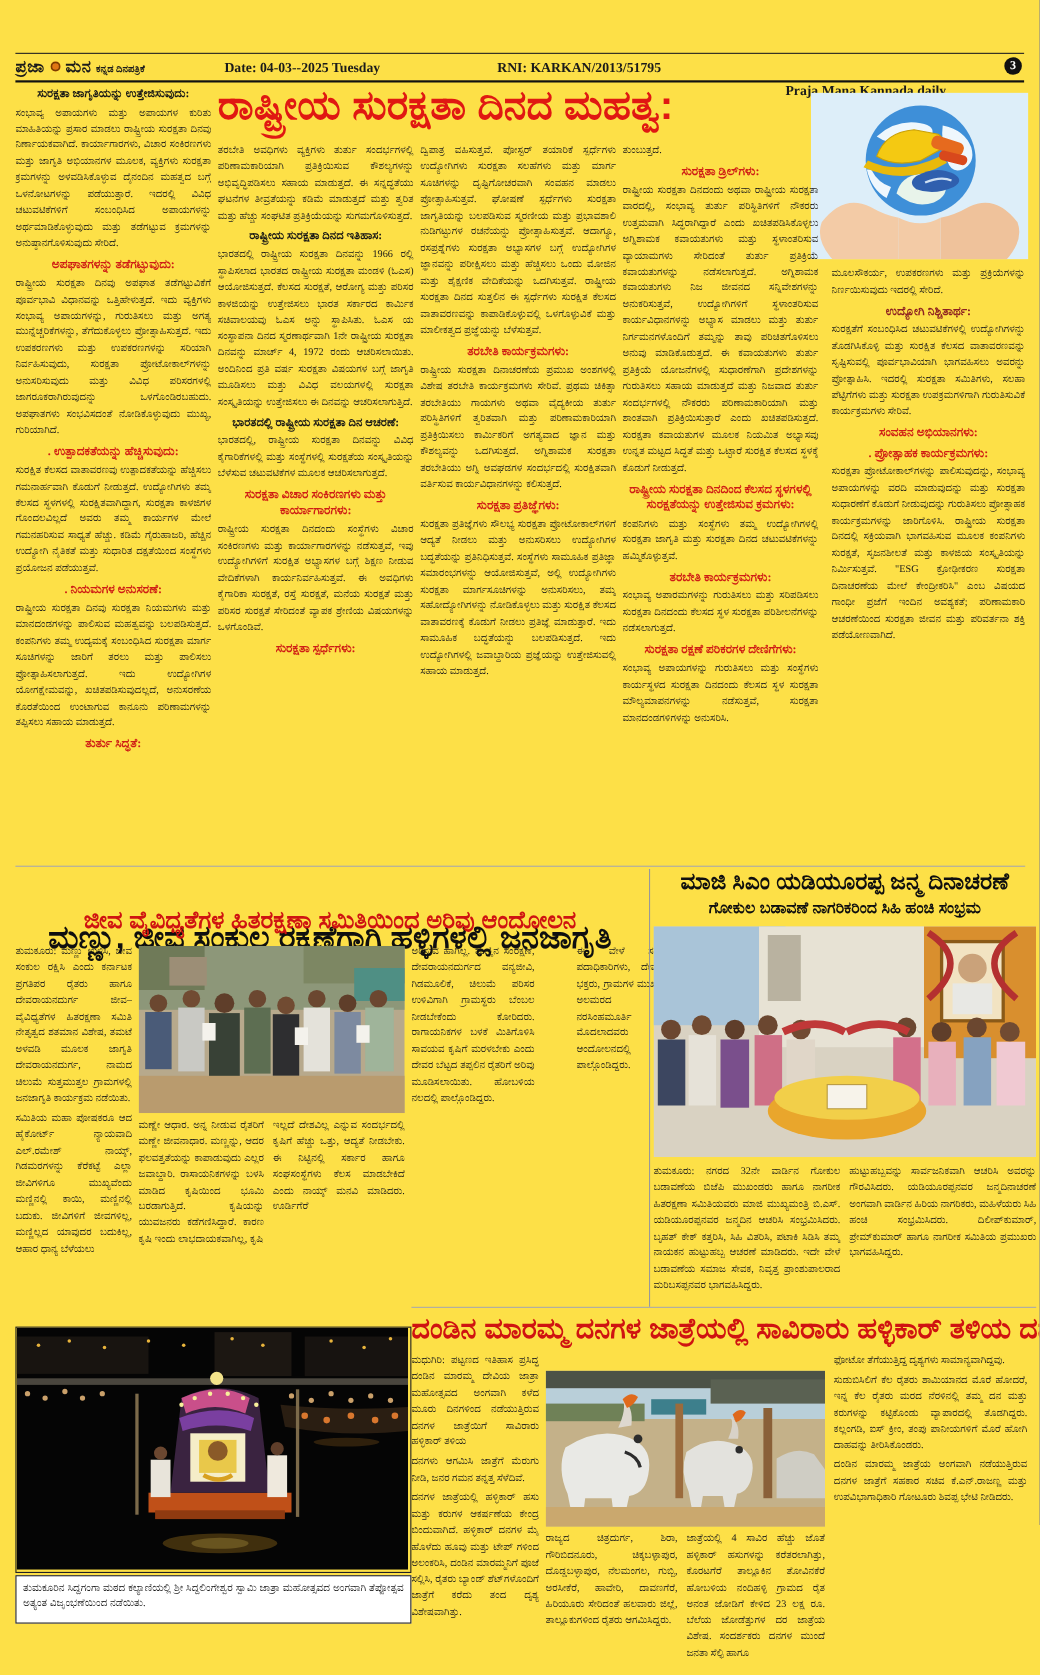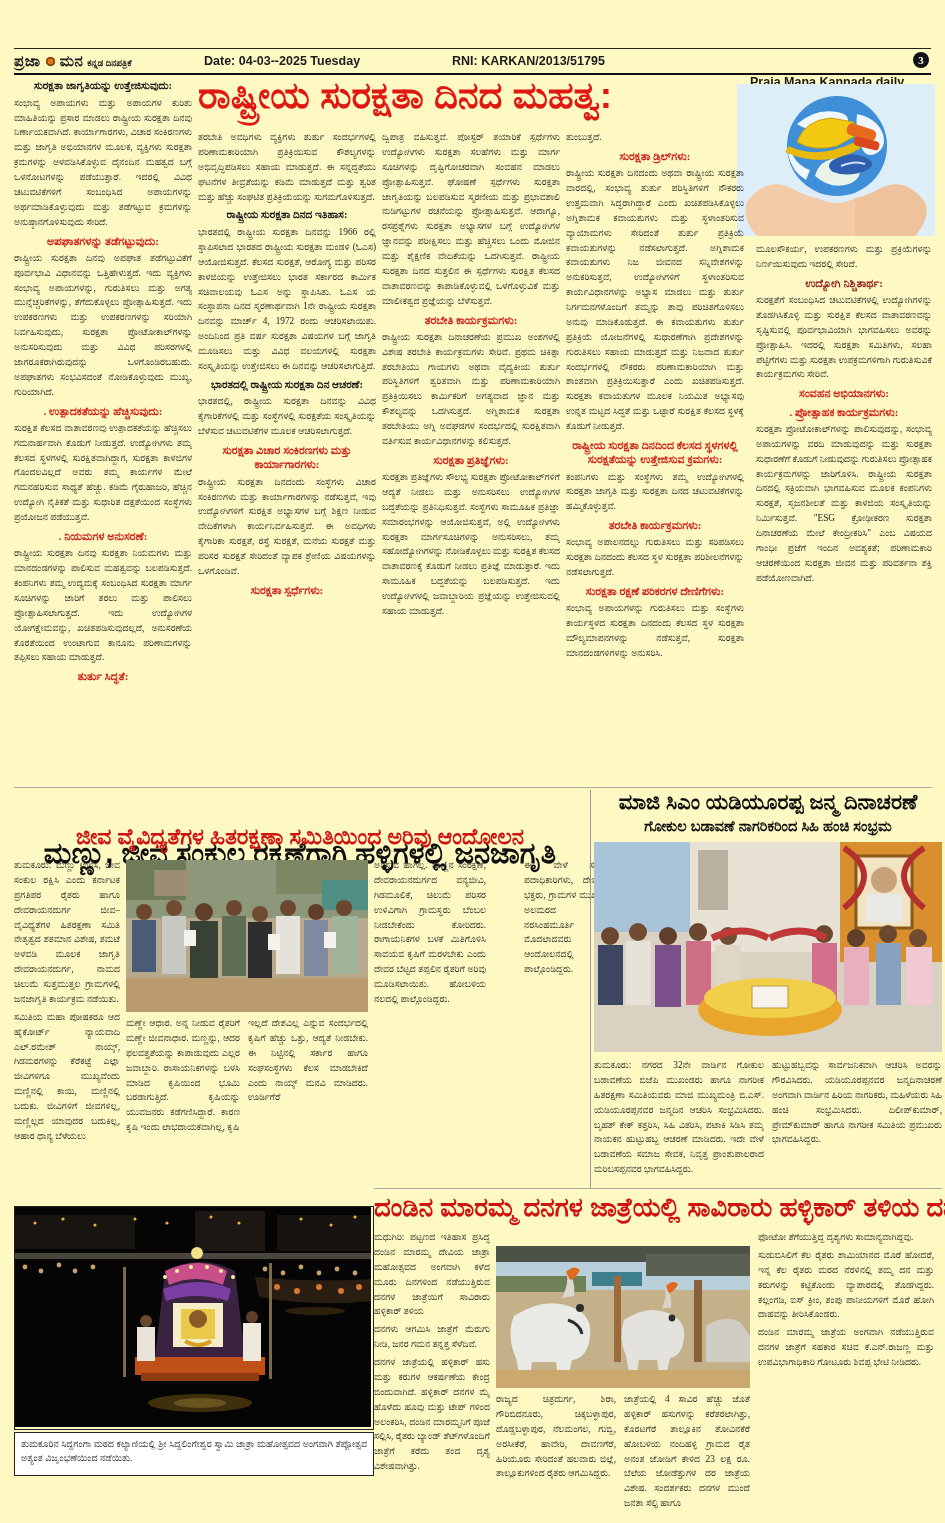--- a/index.html
+++ b/index.html
@@ -1,33 +1,33 @@
 <!DOCTYPE html>
 <html><head>
 <meta charset="utf-8">
 <style>
   html,body{margin:0;padding:0;background:#888;}
   #page{
     position:relative;width:945px;height:1523px;margin:0 auto;
-    background:#fef9c3;overflow:hidden;
+    background:#fde047;overflow:hidden;
     font-family:"Liberation Serif", serif;color:#1b1b1b;
   }
   
   #masthead{position:absolute;left:14px;right:14px;top:48px;height:24px;
     border-top:1px solid #222;border-bottom:2px solid #111;
     display:flex;align-items:center;}
   .mh-logo{display:flex;align-items:baseline;gap:4px;white-space:nowrap;}
   .mh-logo .big{font-weight:bold;font-size:15px;letter-spacing:.5px;}
   .mh-logo .sun{width:9px;height:9px;border-radius:50%;background:#e07714;
     display:inline-block;margin:0 1px;box-shadow:0 0 0 1.5px #7a3c00 inset;}
   .mh-logo .small{font-size:9px;font-weight:bold;}
-  .mh-item{font-size:12.5px;font-weight:bold;font-family:Liberation Sans, sans-serif;}
+  .mh-item{font-size:12.5px;font-weight:bold;font-family:Liberation Serif, serif;}
   #mh-date{position:absolute;left:190px;}
   #mh-rni{position:absolute;left:438px;}
-  #mh-name{position:absolute;left:736px;margin-top:42px;}
+  #mh-name{position:absolute;left:700px;margin-top:42px;}
   #mh-page{position:absolute;right:2px;top:3px;width:16px;height:16px;border-radius:50%;
     background:#111;color:#fff;font-size:11px;font-weight:bold;text-align:center;line-height:16px;}
   
   .col{position:absolute;overflow:hidden;text-align:justify;}
   .bp{font-size:9.3px;line-height:1.6;text-align:justify;word-break:break-word;
       margin:0 0 3px 0;}
   .bh{font-weight:bold;text-align:center;margin:4px 0 3px 0;line-height:1.3;}
   .hr{color:#cf1d15;font-size:11px;}
   .hb{color:#151515;font-size:10.5px;}
   .hm{color:#8e2121;font-size:11px;}
@@ -115,21 +115,21 @@
       <div class="bh hr">ಸುರಕ್ಷತಾ ಪ್ರತಿಜ್ಞೆಗಳು:</div>
       <div class="bp">ಸುರಕ್ಷತಾ ಪ್ರತಿಜ್ಞೆಗಳು ಸೌಲಭ್ಯ ಸುರಕ್ಷತಾ ಪ್ರೋಟೋಕಾಲ್‌ಗಳಿಗೆ ಆದ್ಯತೆ ನೀಡಲು ಮತ್ತು ಅನುಸರಿಸಲು ಉದ್ಯೋಗಿಗಳ ಬದ್ಧತೆಯನ್ನು ಪ್ರತಿನಿಧಿಸುತ್ತವೆ. ಸಂಸ್ಥೆಗಳು ಸಾಮೂಹಿಕ ಪ್ರತಿಜ್ಞಾ ಸಮಾರಂಭಗಳನ್ನು ಆಯೋಜಿಸುತ್ತವೆ, ಅಲ್ಲಿ ಉದ್ಯೋಗಿಗಳು ಸುರಕ್ಷತಾ ಮಾರ್ಗಸೂಚಿಗಳನ್ನು ಅನುಸರಿಸಲು, ತಮ್ಮ ಸಹೋದ್ಯೋಗಿಗಳನ್ನು ನೋಡಿಕೊಳ್ಳಲು ಮತ್ತು ಸುರಕ್ಷಿತ ಕೆಲಸದ ವಾತಾವರಣಕ್ಕೆ ಕೊಡುಗೆ ನೀಡಲು ಪ್ರತಿಜ್ಞೆ ಮಾಡುತ್ತಾರೆ. ಇದು ಸಾಮೂಹಿಕ ಬದ್ಧತೆಯನ್ನು ಬಲಪಡಿಸುತ್ತದೆ. ಇದು ಉದ್ಯೋಗಿಗಳಲ್ಲಿ ಜವಾಬ್ದಾರಿಯ ಪ್ರಜ್ಞೆಯನ್ನು ಉತ್ತೇಜಿಸುವಲ್ಲಿ ಸಹಾಯ ಮಾಡುತ್ತದೆ.</div>
     </div>
   <div class="col" style="left:566px;top:130px;width:178px;height:657px;">
       <div class="bp">ತುಂಬುತ್ತದೆ.</div>
       <div class="bh hr">ಸುರಕ್ಷತಾ ಡ್ರಿಲ್‌ಗಳು:</div>
       <div class="bp">ರಾಷ್ಟ್ರೀಯ ಸುರಕ್ಷತಾ ದಿನದಂದು ಅಥವಾ ರಾಷ್ಟ್ರೀಯ ಸುರಕ್ಷತಾ ವಾರದಲ್ಲಿ, ಸಂಭಾವ್ಯ ತುರ್ತು ಪರಿಸ್ಥಿತಿಗಳಿಗೆ ನೌಕರರು ಉತ್ತಮವಾಗಿ ಸಿದ್ಧರಾಗಿದ್ದಾರೆ ಎಂದು ಖಚಿತಪಡಿಸಿಕೊಳ್ಳಲು ಅಗ್ನಿಶಾಮಕ ಕವಾಯತುಗಳು ಮತ್ತು ಸ್ಥಳಾಂತರಿಸುವ ವ್ಯಾಯಾಮಗಳು ಸೇರಿದಂತೆ ತುರ್ತು ಪ್ರತಿಕ್ರಿಯೆ ಕವಾಯತುಗಳನ್ನು ನಡೆಸಲಾಗುತ್ತದೆ. ಅಗ್ನಿಶಾಮಕ ಕವಾಯತುಗಳು ನಿಜ ಜೀವನದ ಸನ್ನಿವೇಶಗಳನ್ನು ಅನುಕರಿಸುತ್ತವೆ, ಉದ್ಯೋಗಿಗಳಿಗೆ ಸ್ಥಳಾಂತರಿಸುವ ಕಾರ್ಯವಿಧಾನಗಳನ್ನು ಅಭ್ಯಾಸ ಮಾಡಲು ಮತ್ತು ತುರ್ತು ನಿರ್ಗಮನಗಳೊಂದಿಗೆ ತಮ್ಮನ್ನು ತಾವು ಪರಿಚಿತಗೊಳಿಸಲು ಅನುವು ಮಾಡಿಕೊಡುತ್ತದೆ. ಈ ಕವಾಯತುಗಳು ತುರ್ತು ಪ್ರತಿಕ್ರಿಯೆ ಯೋಜನೆಗಳಲ್ಲಿ ಸುಧಾರಣೆಗಾಗಿ ಪ್ರದೇಶಗಳನ್ನು ಗುರುತಿಸಲು ಸಹಾಯ ಮಾಡುತ್ತದೆ ಮತ್ತು ನಿಜವಾದ ತುರ್ತು ಸಂದರ್ಭಗಳಲ್ಲಿ ನೌಕರರು ಪರಿಣಾಮಕಾರಿಯಾಗಿ ಮತ್ತು ಶಾಂತವಾಗಿ ಪ್ರತಿಕ್ರಿಯಿಸುತ್ತಾರೆ ಎಂದು ಖಚಿತಪಡಿಸುತ್ತದೆ. ಸುರಕ್ಷತಾ ಕವಾಯತುಗಳ ಮೂಲಕ ನಿಯಮಿತ ಅಭ್ಯಾಸವು ಉನ್ನತ ಮಟ್ಟದ ಸಿದ್ಧತೆ ಮತ್ತು ಒಟ್ಟಾರೆ ಸುರಕ್ಷಿತ ಕೆಲಸದ ಸ್ಥಳಕ್ಕೆ ಕೊಡುಗೆ ನೀಡುತ್ತದೆ.</div>
       <div class="bh hr">ರಾಷ್ಟ್ರೀಯ ಸುರಕ್ಷತಾ ದಿನದಿಂದ ಕೆಲಸದ ಸ್ಥಳಗಳಲ್ಲಿ ಸುರಕ್ಷತೆಯನ್ನು ಉತ್ತೇಜಿಸುವ ಕ್ರಮಗಳು:</div>
       <div class="bp">ಕಂಪನಿಗಳು ಮತ್ತು ಸಂಸ್ಥೆಗಳು ತಮ್ಮ ಉದ್ಯೋಗಿಗಳಲ್ಲಿ ಸುರಕ್ಷತಾ ಜಾಗೃತಿ ಮತ್ತು ಸುರಕ್ಷತಾ ದಿನದ ಚಟುವಟಿಕೆಗಳನ್ನು ಹಮ್ಮಿಕೊಳ್ಳುತ್ತವೆ.</div>
       <div class="bh hr">ತರಬೇತಿ ಕಾರ್ಯಕ್ರಮಗಳು:</div>
-      <div class="bp">ಸಂಭಾವ್ಯ ಅಪಾಲನದಲ್ನು ಗುರುತಿಸಲು ಮತ್ತು ಸರಿಪಡಿಸಲು ಸುರಕ್ಷತಾ ದಿನದಂದು ಕೆಲಸದ ಸ್ಥಳ ಸುರಕ್ಷತಾ ಪರಿಶೀಲನೆಗಳನ್ನು ನಡೆಸಲಾಗುತ್ತದೆ.</div>
+      <div class="bp">ಸಂಭಾವ್ಯ ಅಪಾರಮಗಳನ್ನು ಗುರುತಿಸಲು ಮತ್ತು ಸರಿಪಡಿಸಲು ಸುರಕ್ಷತಾ ದಿನದಂದು ಕೆಲಸದ ಸ್ಥಳ ಸುರಕ್ಷತಾ ಪರಿಶೀಲನೆಗಳನ್ನು ನಡೆಸಲಾಗುತ್ತದೆ.</div>
       <div class="bh hr">ಸುರಕ್ಷತಾ ರಕ್ಷಣೆ ಪರಿಕರಗಳ ದೇಣಿಗೆಗಳು:</div>
       <div class="bp">ಸಂಭಾವ್ಯ ಅಪಾಯಗಳನ್ನು ಗುರುತಿಸಲು ಮತ್ತು ಸಂಸ್ಥೆಗಳು ಕಾರ್ಯಸ್ಥಳದ ಸುರಕ್ಷತಾ ದಿನದಂದು ಕೆಲಸದ ಸ್ಥಳ ಸುರಕ್ಷತಾ ಮೌಲ್ಯಮಾಪನಗಳನ್ನು ನಡೆಸುತ್ತವೆ, ಸುರಕ್ಷತಾ ಮಾನದಂಡಗಳಿಗಳನ್ನು ಅನುಸರಿಸಿ.</div>
     </div>
   <div class="col" style="left:756px;top:242px;width:176px;height:545px;">
       <div class="bp">ಮೂಲಸೌಕರ್ಯ, ಉಪಕರಣಗಳು ಮತ್ತು ಪ್ರಕ್ರಿಯೆಗಳನ್ನು ನಿರ್ಣಯಿಸುವುದು ಇದರಲ್ಲಿ ಸೇರಿದೆ.</div>
       <div class="bh hm">ಉದ್ಯೋಗಿ ನಿಶ್ಚಿತಾರ್ಥ:</div>
       <div class="bp">ಸುರಕ್ಷತೆಗೆ ಸಂಬಂಧಿಸಿದ ಚಟುವಟಿಕೆಗಳಲ್ಲಿ ಉದ್ಯೋಗಿಗಳನ್ನು ತೊಡಗಿಸಿಕೊಳ್ಳಿ ಮತ್ತು ಸುರಕ್ಷಿತ ಕೆಲಸದ ವಾತಾವರಣವನ್ನು ಸೃಷ್ಟಿಸುವಲ್ಲಿ ಪೂರ್ವಭಾವಿಯಾಗಿ ಭಾಗವಹಿಸಲು ಅವರನ್ನು ಪ್ರೋತ್ಸಾಹಿಸಿ. ಇದರಲ್ಲಿ ಸುರಕ್ಷತಾ ಸಮಿತಿಗಳು, ಸಲಹಾ ಪೆಟ್ಟಿಗೆಗಳು ಮತ್ತು ಸುರಕ್ಷತಾ ಉಪಕ್ರಮಗಳಿಗಾಗಿ ಗುರುತಿಸುವಿಕೆ ಕಾರ್ಯಕ್ರಮಗಳು ಸೇರಿವೆ.</div>
       <div class="bh hr">ಸಂವಹನ ಅಭಿಯಾನಗಳು:</div>
       <div class="bh hr">. ಪ್ರೋತ್ಸಾಹಕ ಕಾರ್ಯಕ್ರಮಗಳು:</div>
       <div class="bp">ಸುರಕ್ಷತಾ ಪ್ರೋಟೋಕಾಲ್‌ಗಳನ್ನು ಪಾಲಿಸುವುದನ್ನು, ಸಂಭಾವ್ಯ ಅಪಾಯಗಳನ್ನು ವರದಿ ಮಾಡುವುದನ್ನು ಮತ್ತು ಸುರಕ್ಷತಾ ಸುಧಾರಣೆಗೆ ಕೊಡುಗೆ ನೀಡುವುದನ್ನು ಗುರುತಿಸಲು ಪ್ರೋತ್ಸಾಹಕ ಕಾರ್ಯಕ್ರಮಗಳನ್ನು ಜಾರಿಗೊಳಿಸಿ. ರಾಷ್ಟ್ರೀಯ ಸುರಕ್ಷತಾ ದಿನದಲ್ಲಿ ಸಕ್ರಿಯವಾಗಿ ಭಾಗವಹಿಸುವ ಮೂಲಕ ಕಂಪನಿಗಳು ಸುರಕ್ಷತೆ, ಸೃಜನಶೀಲತೆ ಮತ್ತು ಕಾಳಜಿಯ ಸಂಸ್ಕೃತಿಯನ್ನು ನಿರ್ಮಿಸುತ್ತವೆ. "ESG ಕ್ರೋಢೀಕರಣ ಸುರಕ್ಷತಾ ದಿನಾಚರಣೆಯ ಮೇಲೆ ಕೇಂದ್ರೀಕರಿಸಿ" ಎಂಬ ವಿಷಯದ ಗಾಂಧೀ ಪ್ರಜೆಗೆ ಇಂದಿನ ಅವಶ್ಯಕತೆ; ಪರಿಣಾಮಕಾರಿ ಆಚರಣೆಯಿಂದ ಸುರಕ್ಷತಾ ಜೀವನ ಮತ್ತು ಪರಿವರ್ತನಾ ಶಕ್ತಿ ಪಡೆಯೋಣವಾಗಿದೆ.</div>

